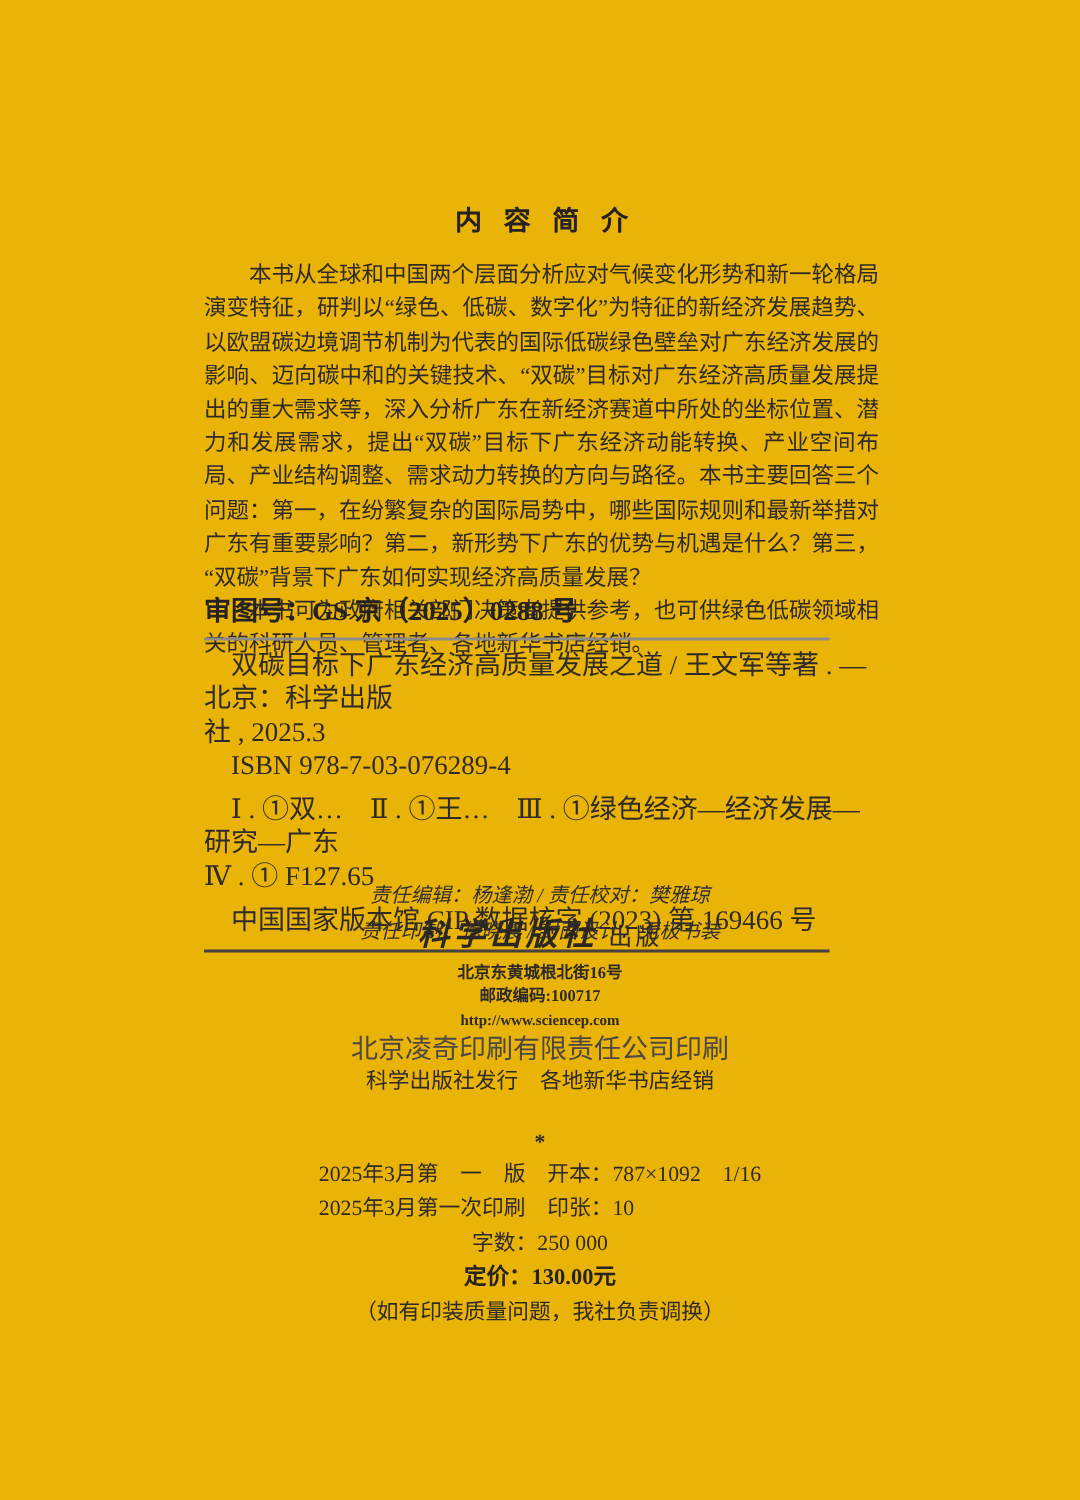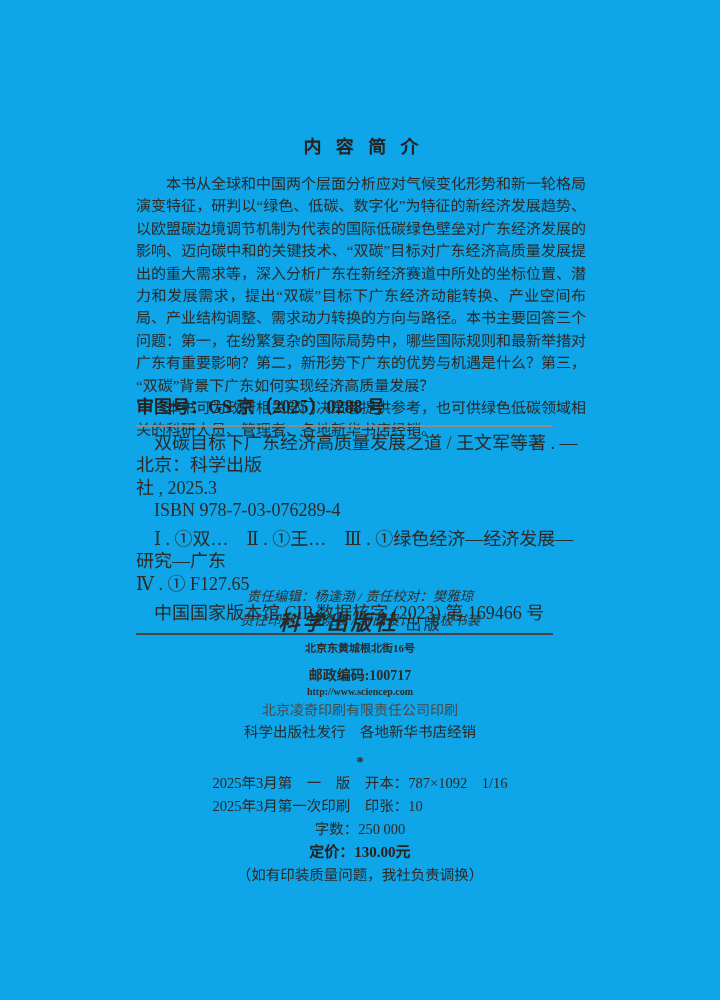--- a/index.html
+++ b/index.html
@@ -3,21 +3,21 @@
 <meta charset="utf-8">
 <style>
   * { margin: 0; padding: 0; box-sizing: border-box; }
   html, body { background: #e9e9e9; }
   body { font-family: "Liberation Serif", "DejaVu Serif", serif; }
   .page {
     position: relative;
     width: 720px;
     height: 1000px;
     margin: 0 auto;
-    background: #0ea5e9;
+    background: #eab308;
     color: #2e2a26;
     overflow: hidden;
   }
 
   
   .intro { position: absolute; top: 132px; left: 136px; width: 450px; }
   .intro-title {
     font-size: 18px;
     font-weight: bold;
     text-align: center;
@@ -60,23 +60,23 @@
   .pub-name-line { line-height: 26px; margin-bottom: 3px; }
   .pub-name {
     font-size: 21px;
     font-weight: bold;
     font-style: italic;
     letter-spacing: 3px;
     color: #2b2724;
   }
   .pub-suffix { font-size: 16px; margin-left: 7px; letter-spacing: 2px; }
   .pub-address  { font-size: 11px; font-weight: bold; line-height: 15px; }
-  .pub-postcode { font-size: 14px; font-weight: bold; line-height: 15px; margin-top: 12px; }
+  .pub-postcode { font-size: 11px; font-weight: bold; line-height: 15px; }
   .pub-website  { font-size: 10px; font-weight: bold; line-height: 16px; margin-top: 1px; }
-  .pub-printer  { font-size: 14px; color: #4d4843; line-height: 19px; margin-top: 1px; }
+  .pub-printer  { font-size: 18px; color: #4d4843; line-height: 19px; margin-top: 1px; }
   .pub-distribution { font-size: 14.5px; line-height: 20px; margin-top: 2px; }
 
   
   .print-info { position: absolute; top: 753px; left: 0; width: 720px; text-align: center; font-size: 14.5px; }
   .asterisk { line-height: 18px; font-weight: bold; }
   .dates { display: inline-block; text-align: left; line-height: 23px; margin-top: 1px; }
   .dates div { white-space: pre; }
   .word-count { line-height: 23px; }
   .price { font-size: 15px; font-weight: bold; color: #262220; line-height: 23px; }
   .exchange-note { font-size: 14.5px; line-height: 23px; }

